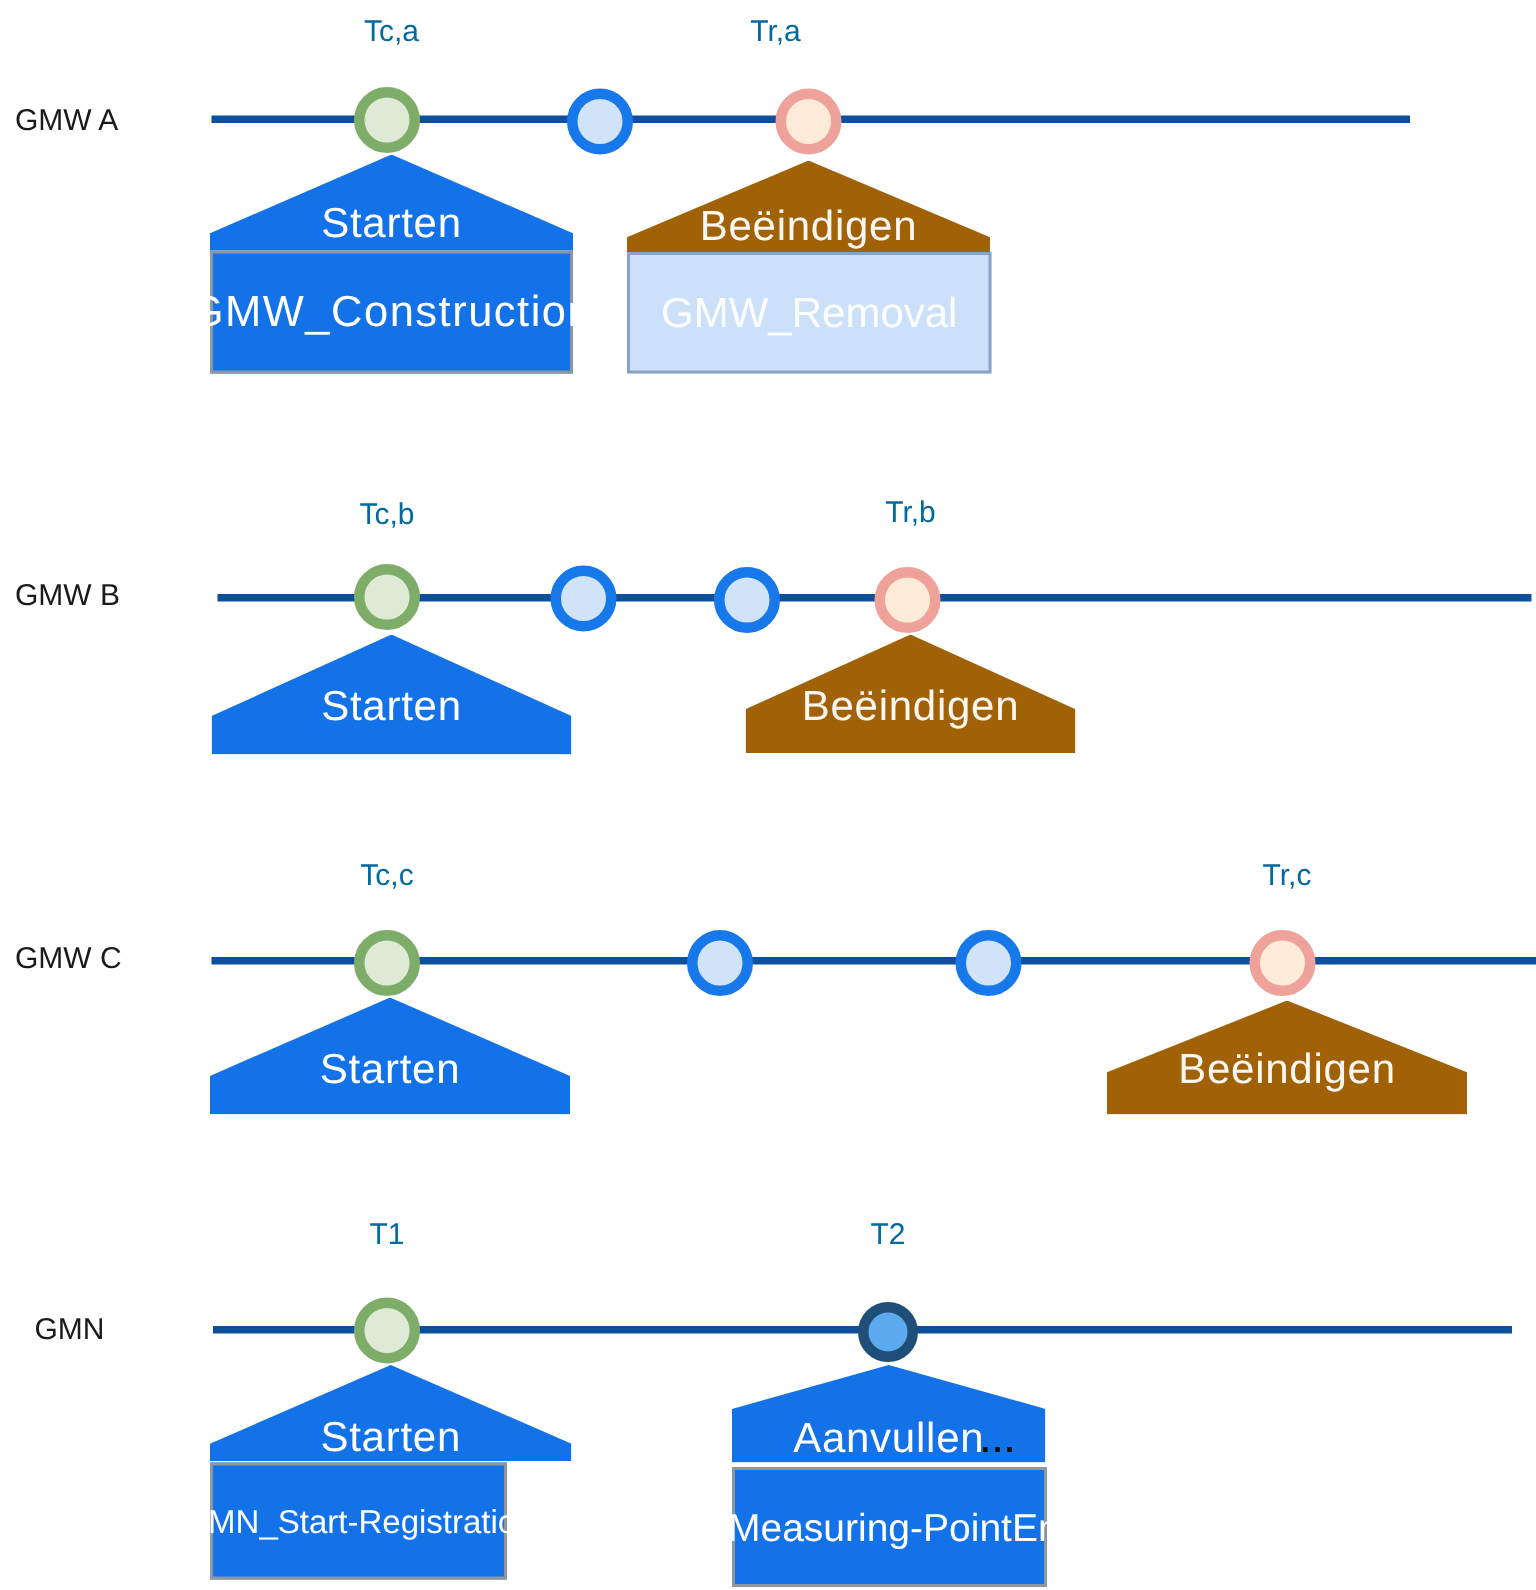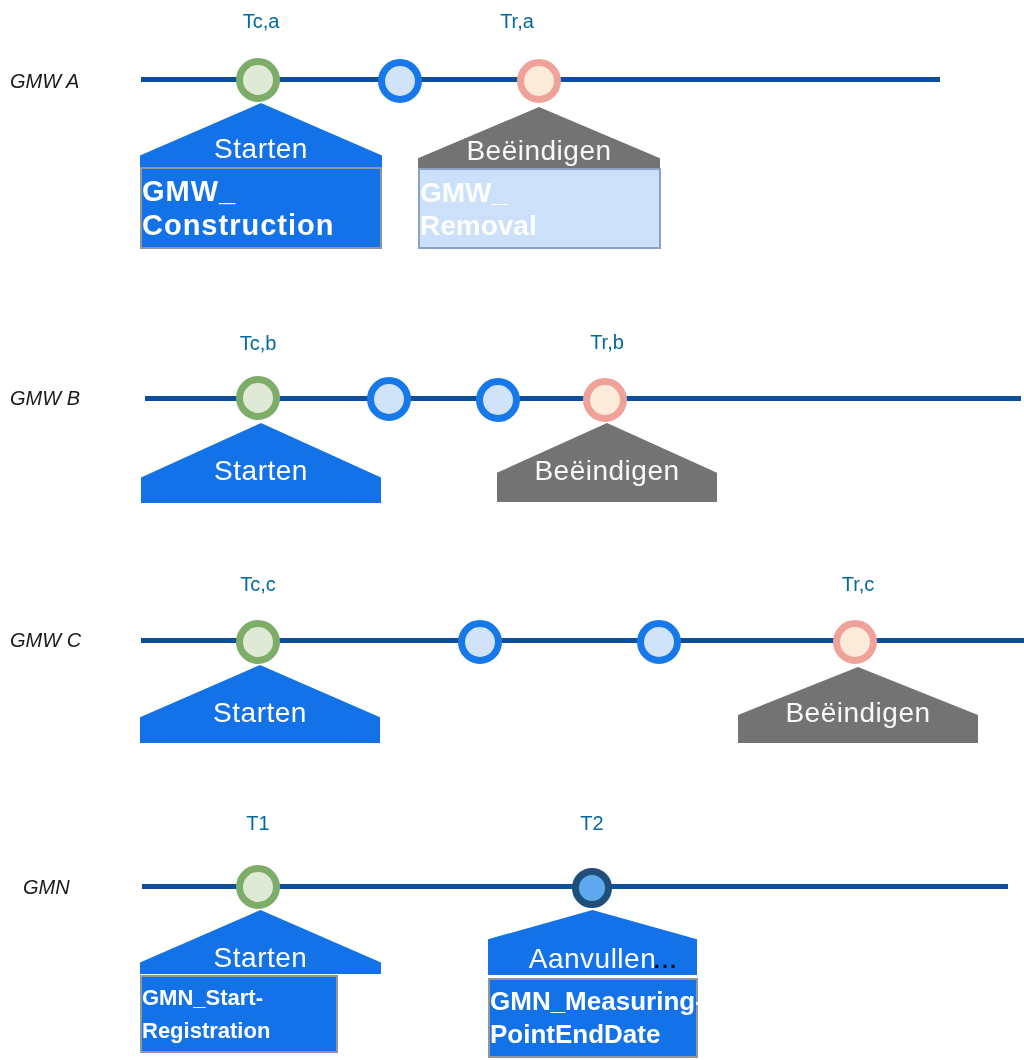--- a/index.html
+++ b/index.html
@@ -2,36 +2,36 @@
 <html><head>
 <meta charset="utf-8">
 <style>
   html,body{margin:0;padding:0;background:#fff;}
   .canvas{
     position:relative;width:1024px;height:1060px;background:#ffffff;
     font-family:"Liberation Sans",sans-serif;overflow:hidden;
   }
   .row-label{
     position:absolute;left:10px;transform:translateY(-50%);
-    font-size:20px;color:#1a1a1a;white-space:nowrap;font-style:italic;
+    font-size:20px;color:#1a1a1a;white-space:nowrap;
   }
   .tl{position:absolute;height:5px;background:#0D4F9D;}
   .tlabel{
     position:absolute;transform:translateX(-50%);
     font-size:20px;color:#0369a1;white-space:nowrap;
   }
   .pent{
     position:absolute;display:flex;align-items:flex-end;justify-content:center;
     font-size:28px;letter-spacing:.5px;color:#ffffff;box-sizing:border-box;white-space:nowrap;
   }
   .pent.dark{background:#1372E8;}
-  .pent.light{background:#737373;color:rgba(255,255,255,.95);}
+  .pent.light{background:#a16207;color:rgba(255,255,255,.95);}
   .rectbox{
-    position:absolute;box-sizing:border-box;display:flex;flex-direction:column;
-    align-items:flex-start;justify-content:center;text-align:center;color:#ffffff;white-space:nowrap;font-weight:bold;
+    position:absolute;box-sizing:border-box;display:flex;
+    align-items:center;justify-content:center;text-align:center;color:#ffffff;white-space:nowrap;
   }
   .rectbox.dark{background:#1372E8;border:2px solid #8F979E;}
   .rectbox.light{background:#CCE1F9;border:2px solid #8AA3C4;color:rgba(255,255,255,.95);}
   .marker{
     position:absolute;box-sizing:border-box;width:44px;height:44px;border-radius:50%;
     transform:translate(-50%,-50%);border:7px solid;
   }
   .marker.green{border-color:#7EAD69;background:#DFEAD6;}
   .marker.blue{border-color:#1778EA;background:#D0E3F8;}
   .marker.orange{border-color:#EFA29A;background:#FCEBD8;}

